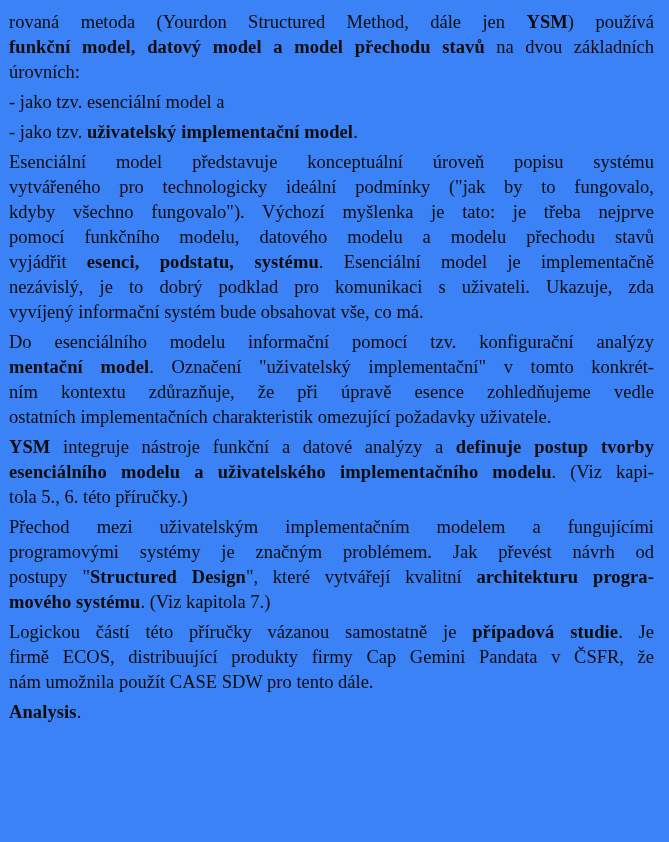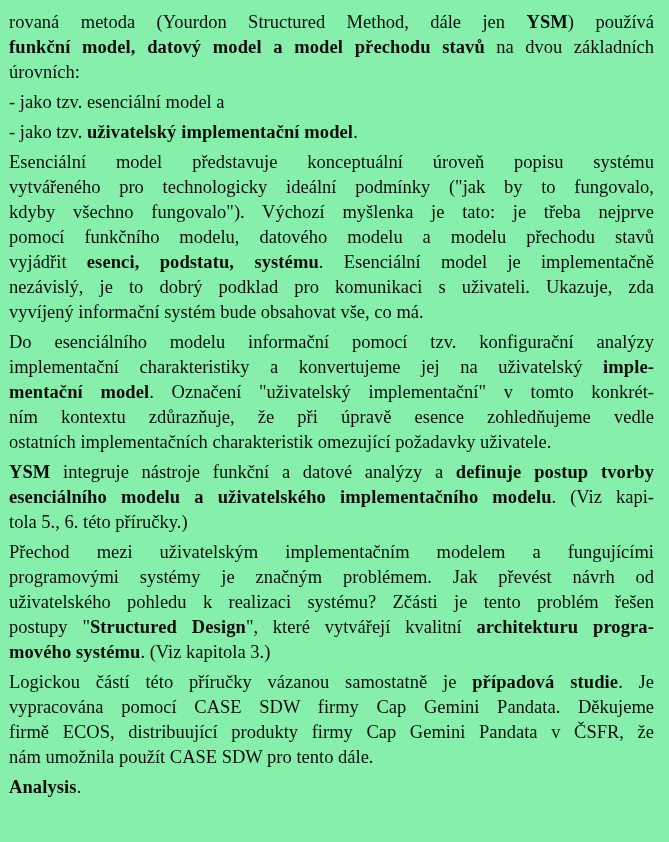--- a/index.html
+++ b/index.html
@@ -32,21 +32,21 @@
     text-align-last: left;
   }
   b, .bold {
     font-weight: 700;
     letter-spacing: 0.1px;
   }
 </style>
 </head>
 <body>
 
-<div class="page" style="background: #86efac; color: rgb(13, 13, 13);">
+<div class="page" style="background: #3b82f6; color: rgb(13, 13, 13);">
   <div>
       <div class="para">
         <div class="line"><span>rovaná metoda (Yourdon Structured Method, dále jen </span><b>YSM</b><span>) používá</span></div>
         <div class="line"><b>funkční model, datový model a model přechodu stavů</b><span> na dvou základních</span></div>
         <div class="line last"><span>úrovních:</span></div>
       </div>
       <div class="para">
         <div class="line last"><span>-  jako tzv. esenciální model a</span></div>
       </div>
       <div class="para">
@@ -56,40 +56,37 @@
         <div class="line"><span>Esenciální model představuje konceptuální úroveň popisu systému</span></div>
         <div class="line"><span>vytvářeného pro technologicky ideální podmínky ("jak by to fungovalo,</span></div>
         <div class="line"><span>kdyby všechno fungovalo"). Výchozí myšlenka je tato: je třeba nejprve</span></div>
         <div class="line"><span>pomocí funkčního modelu, datového modelu a modelu přechodu stavů</span></div>
         <div class="line"><span>vyjádřit </span><b>esenci, podstatu, systému</b><span>. Esenciální model je implementačně</span></div>
         <div class="line"><span>nezávislý, je to dobrý podklad pro komunikaci s uživateli. Ukazuje, zda</span></div>
         <div class="line last"><span>vyvíjený informační systém bude obsahovat vše, co má.</span></div>
       </div>
       <div class="para">
         <div class="line"><span>Do esenciálního modelu informační pomocí tzv. konfigurační analýzy</span></div>
-        <div class="line"><span>implementační charakteristiky a konvertujeme jej na uživatelský </span><b>imple-</b></div>
         <div class="line"><b>mentační model</b><span>. Označení "uživatelský implementační" v tomto konkrét-</span></div>
         <div class="line"><span>ním kontextu zdůrazňuje, že při úpravě esence zohledňujeme vedle</span></div>
         <div class="line last"><span>ostatních implementačních charakteristik omezující požadavky uživatele.</span></div>
       </div>
       <div class="para">
         <div class="line"><b>YSM</b><span> integruje nástroje funkční a datové analýzy a </span><b>definuje postup tvorby</b></div>
         <div class="line"><b>esenciálního modelu a uživatelského implementačního modelu</b><span>. (Viz kapi-</span></div>
         <div class="line last"><span>tola 5., 6. této příručky.)</span></div>
       </div>
       <div class="para">
         <div class="line"><span>Přechod mezi uživatelským implementačním modelem a fungujícími</span></div>
         <div class="line"><span>programovými systémy je značným problémem. Jak převést návrh od</span></div>
-        <div class="line"><span>uživatelského pohledu k realizaci systému? Zčásti je tento problém řešen</span></div>
         <div class="line"><span>postupy "</span><b>Structured Design</b><span>", které vytvářejí kvalitní </span><b>architekturu progra-</b></div>
-        <div class="line last"><b>mového systému</b><span>. (Viz kapitola 3.)</span></div>
+        <div class="line last"><b>mového systému</b><span>. (Viz kapitola 7.)</span></div>
       </div>
       <div class="para">
         <div class="line"><span>Logickou částí této příručky vázanou samostatně je </span><b>případová studie</b><span>. Je</span></div>
-        <div class="line"><span>vypracována pomocí CASE SDW firmy Cap Gemini Pandata. Děkujeme</span></div>
         <div class="line"><span>firmě ECOS, distribuující produkty firmy Cap Gemini Pandata v ČSFR, že</span></div>
         <div class="line last"><span>nám umožnila použít CASE SDW pro tento dále.</span></div>
       </div>
       <div class="para">
         <div class="line last"><b>Analysis</b><span>.</span></div>
       </div>
     </div>
 </div>
 
 </body></html>

